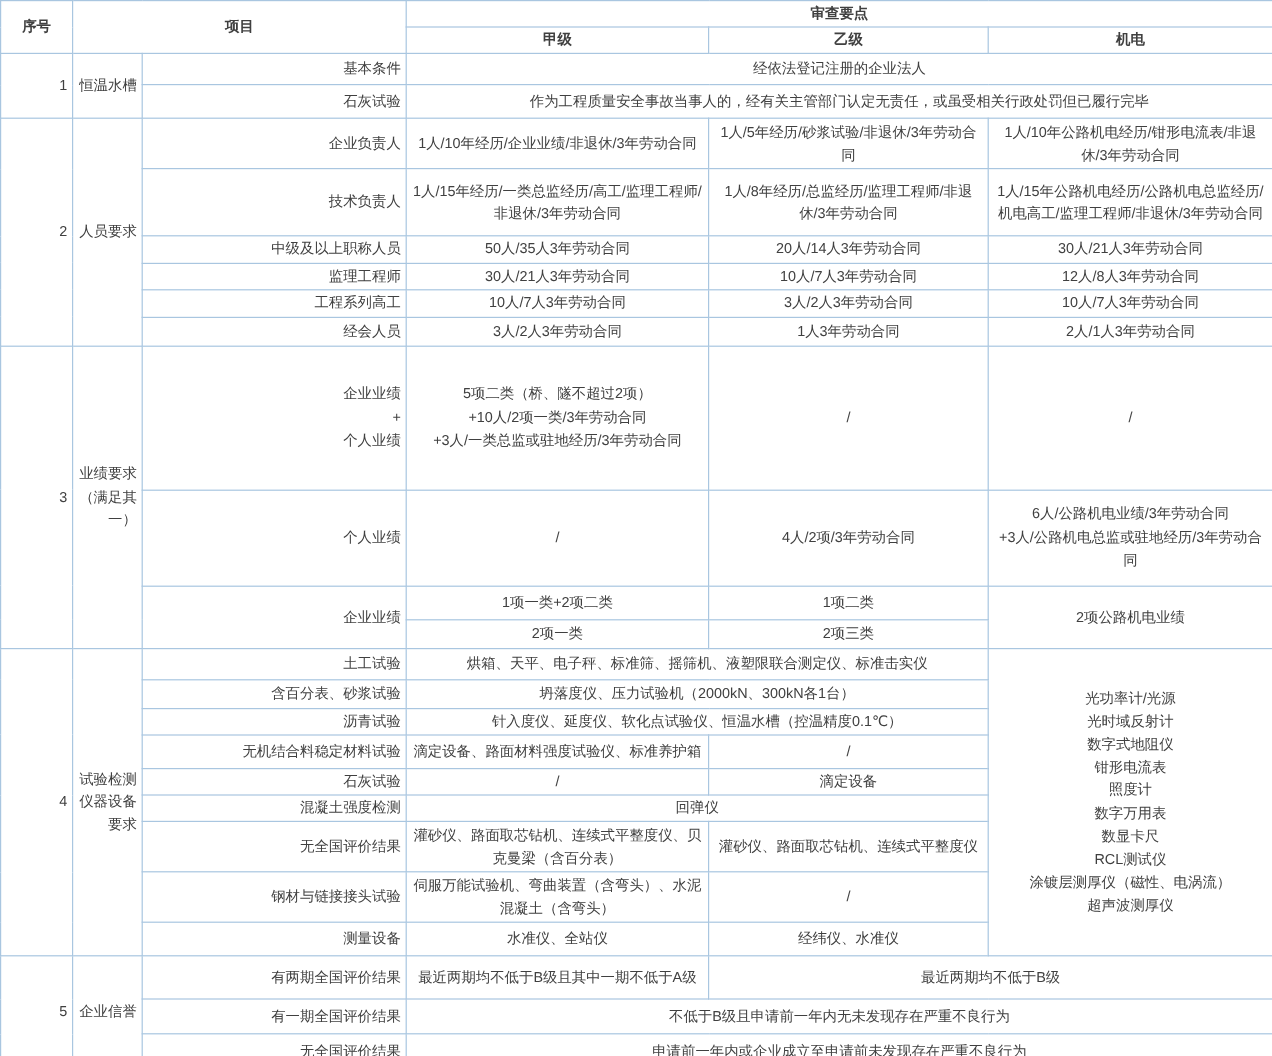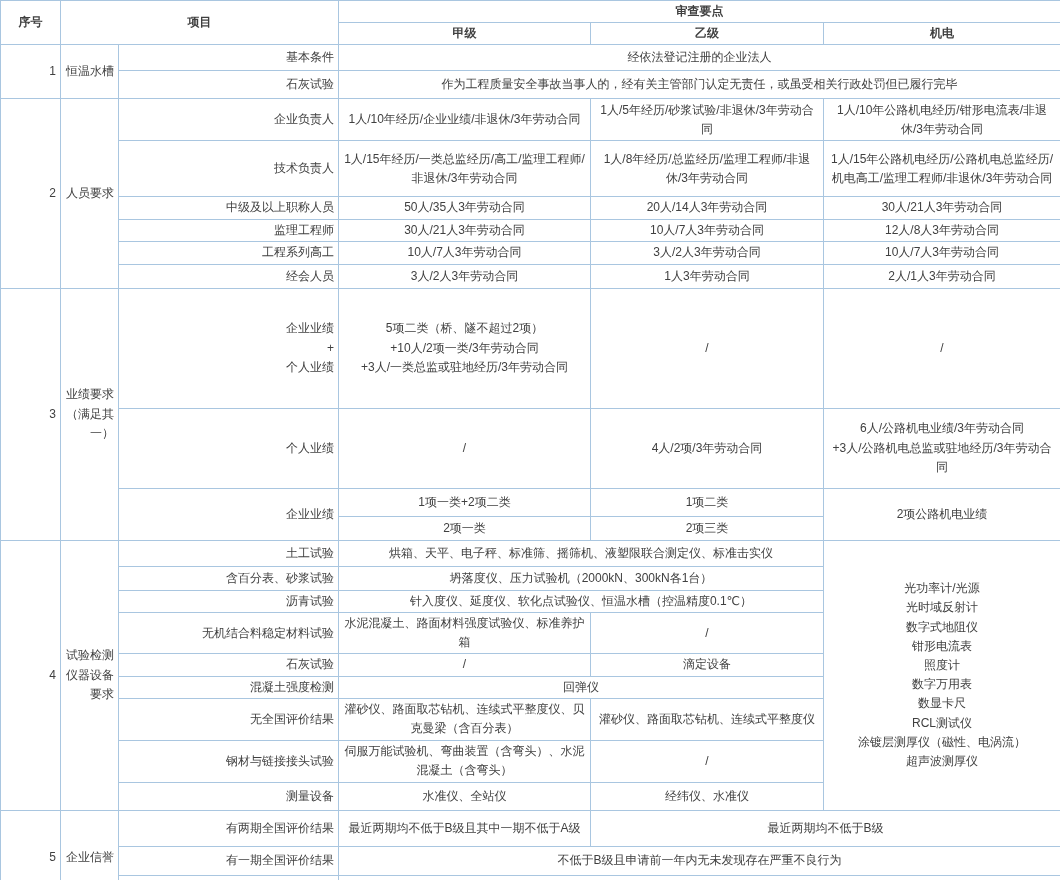--- a/index.html
+++ b/index.html
@@ -137,21 +137,21 @@
     <tr style="height:24px">
       <td class="lbl">含百分表、砂浆试验</td>
       <td class="ct" colspan="2">坍落度仪、压力试验机（2000kN、300kN各1台）</td>
     </tr>
     <tr style="height:22px">
       <td class="lbl">沥青试验</td>
       <td class="ct" colspan="2">针入度仪、延度仪、软化点试验仪、恒温水槽（控温精度0.1℃）</td>
     </tr>
     <tr style="height:28px">
       <td class="lbl">无机结合料稳定材料试验</td>
-      <td class="c">水泥混凝土、路面材料强度试验仪、标准养护箱</td>
+      <td class="c">滴定设备、路面材料强度试验仪、标准养护箱</td>
       <td class="c">/</td>
     </tr>
     <tr style="height:22px">
       <td class="lbl">石灰试验</td>
       <td class="c">/</td>
       <td class="c">滴定设备</td>
     </tr>
     <tr style="height:20px">
       <td class="lbl">混凝土强度检测</td>
       <td class="c" colspan="2">回弹仪</td>

